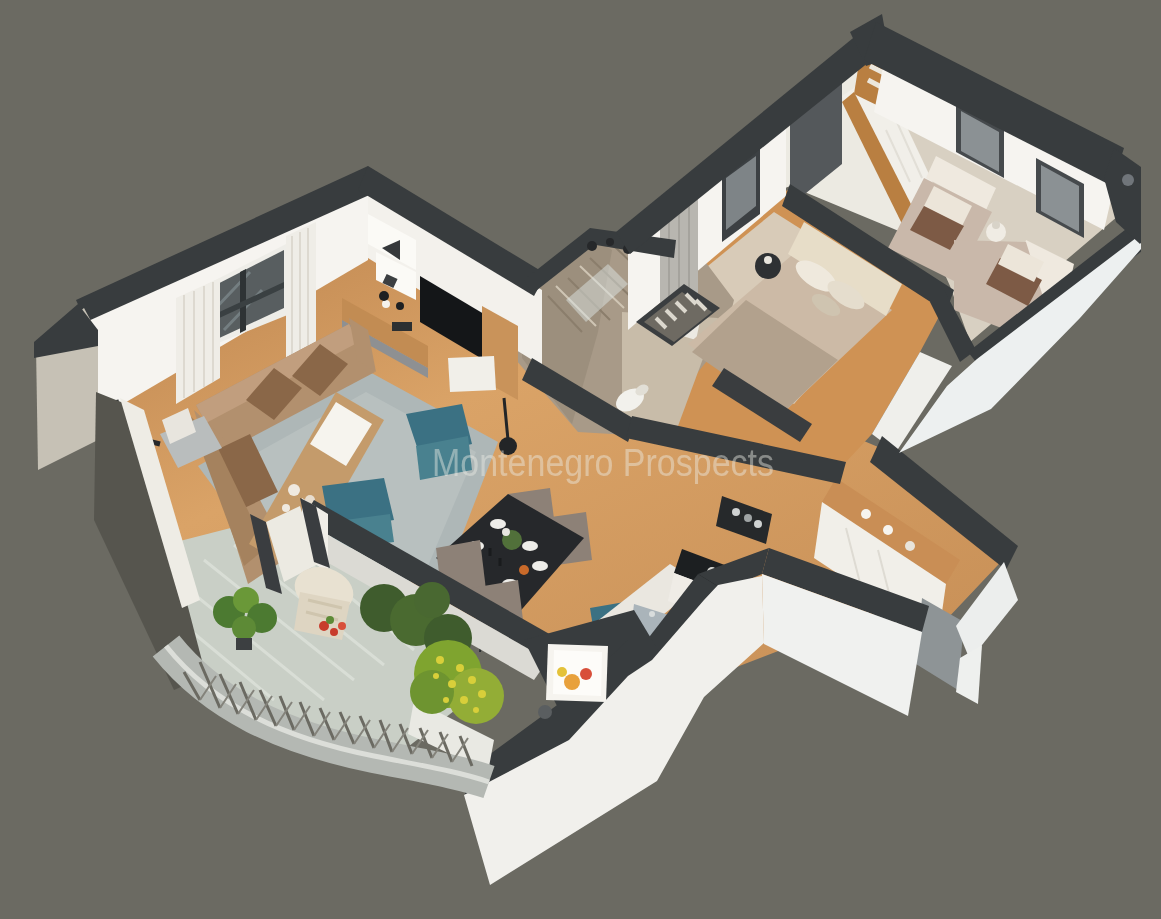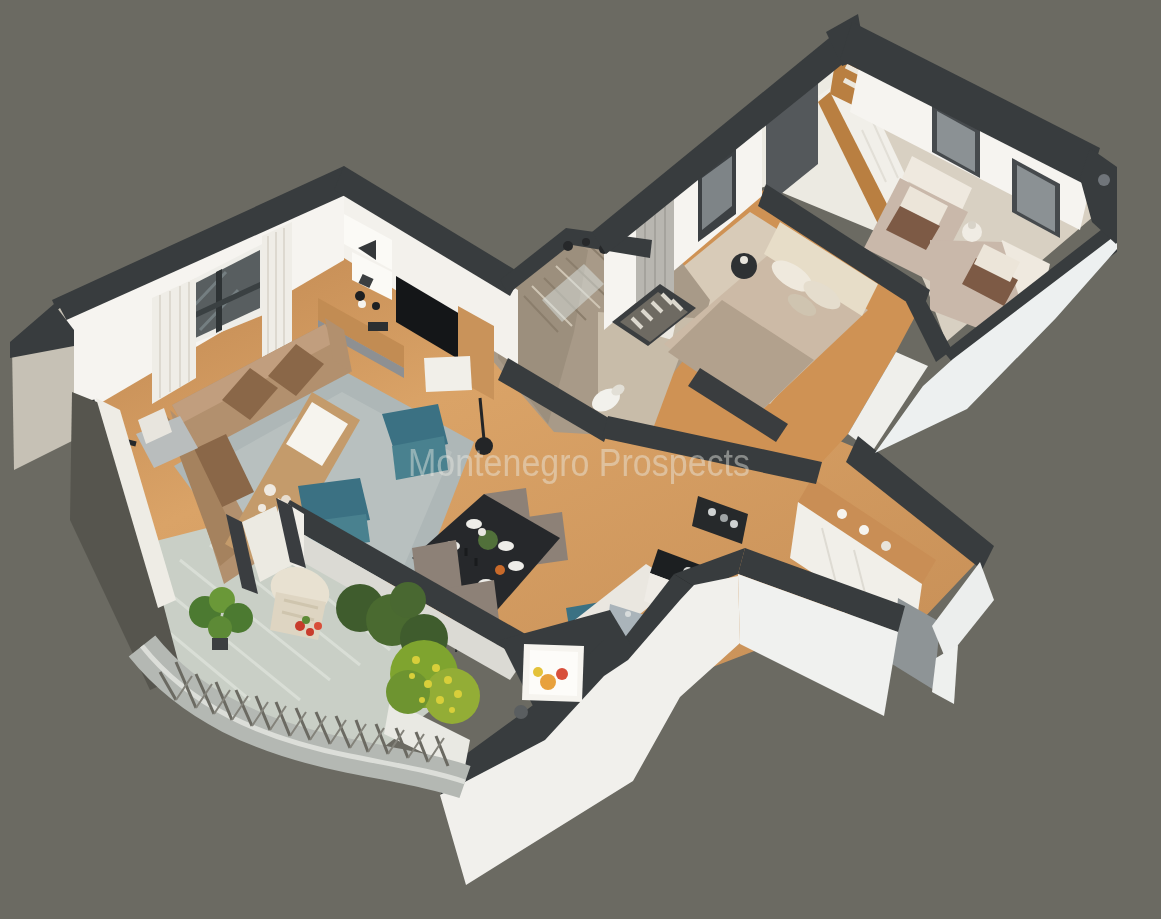--- a/index.html
+++ b/index.html
@@ -1,16 +1,16 @@
 <!DOCTYPE html>
 <html><head>
 <meta charset="utf-8">
 <style>
 html,body{margin:0;padding:0;background:#6b6a62;}
-#stage{position:relative;width:1117px;height:919px;overflow:hidden;font-family:"Liberation Sans",sans-serif;}
+#stage{position:relative;width:1117px;height:919px;overflow:hidden;font-family:"Liberation Sans",sans-serif;margin-left:24px;}
 </style>
 </head>
 <body>
 <div id="stage">
 <svg width="1161" height="919" viewBox="0 0 1161 919">
 <defs>
 <linearGradient id="woodliv" x1="0" y1="0" x2="0.8" y2="1">
 <stop offset="0" stop-color="#b87f4a"></stop>
           <stop offset="0.45" stop-color="#daa367"></stop>
           <stop offset="1" stop-color="#c99158"></stop>

